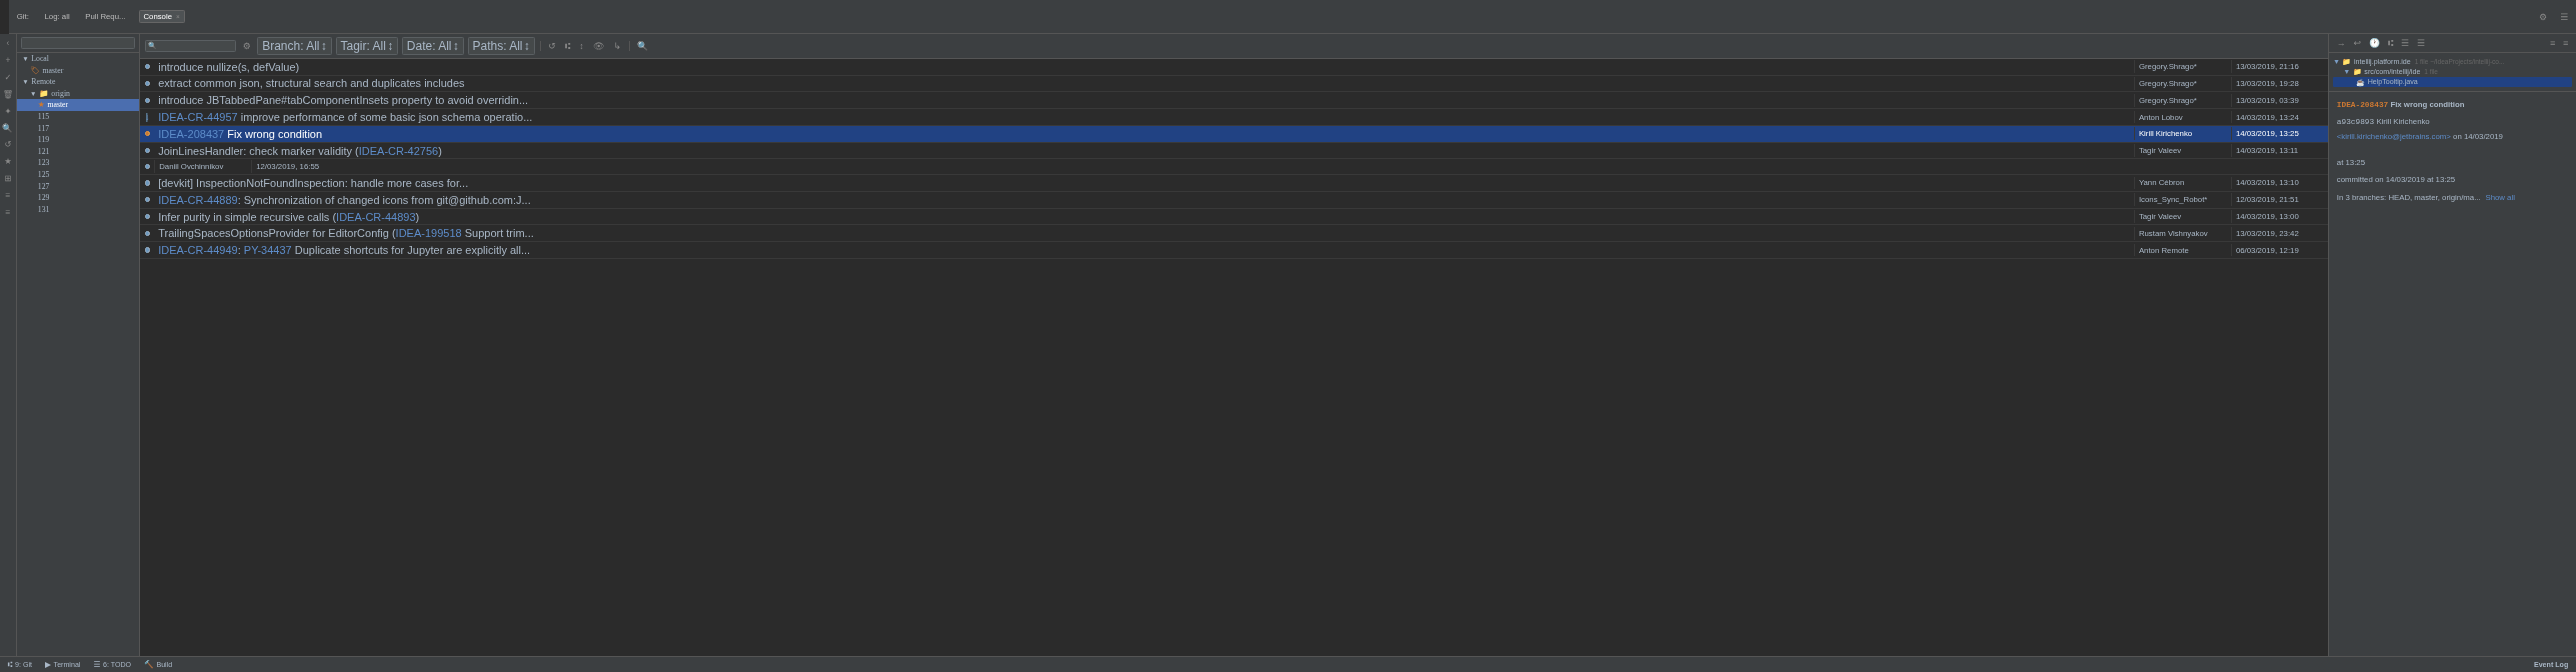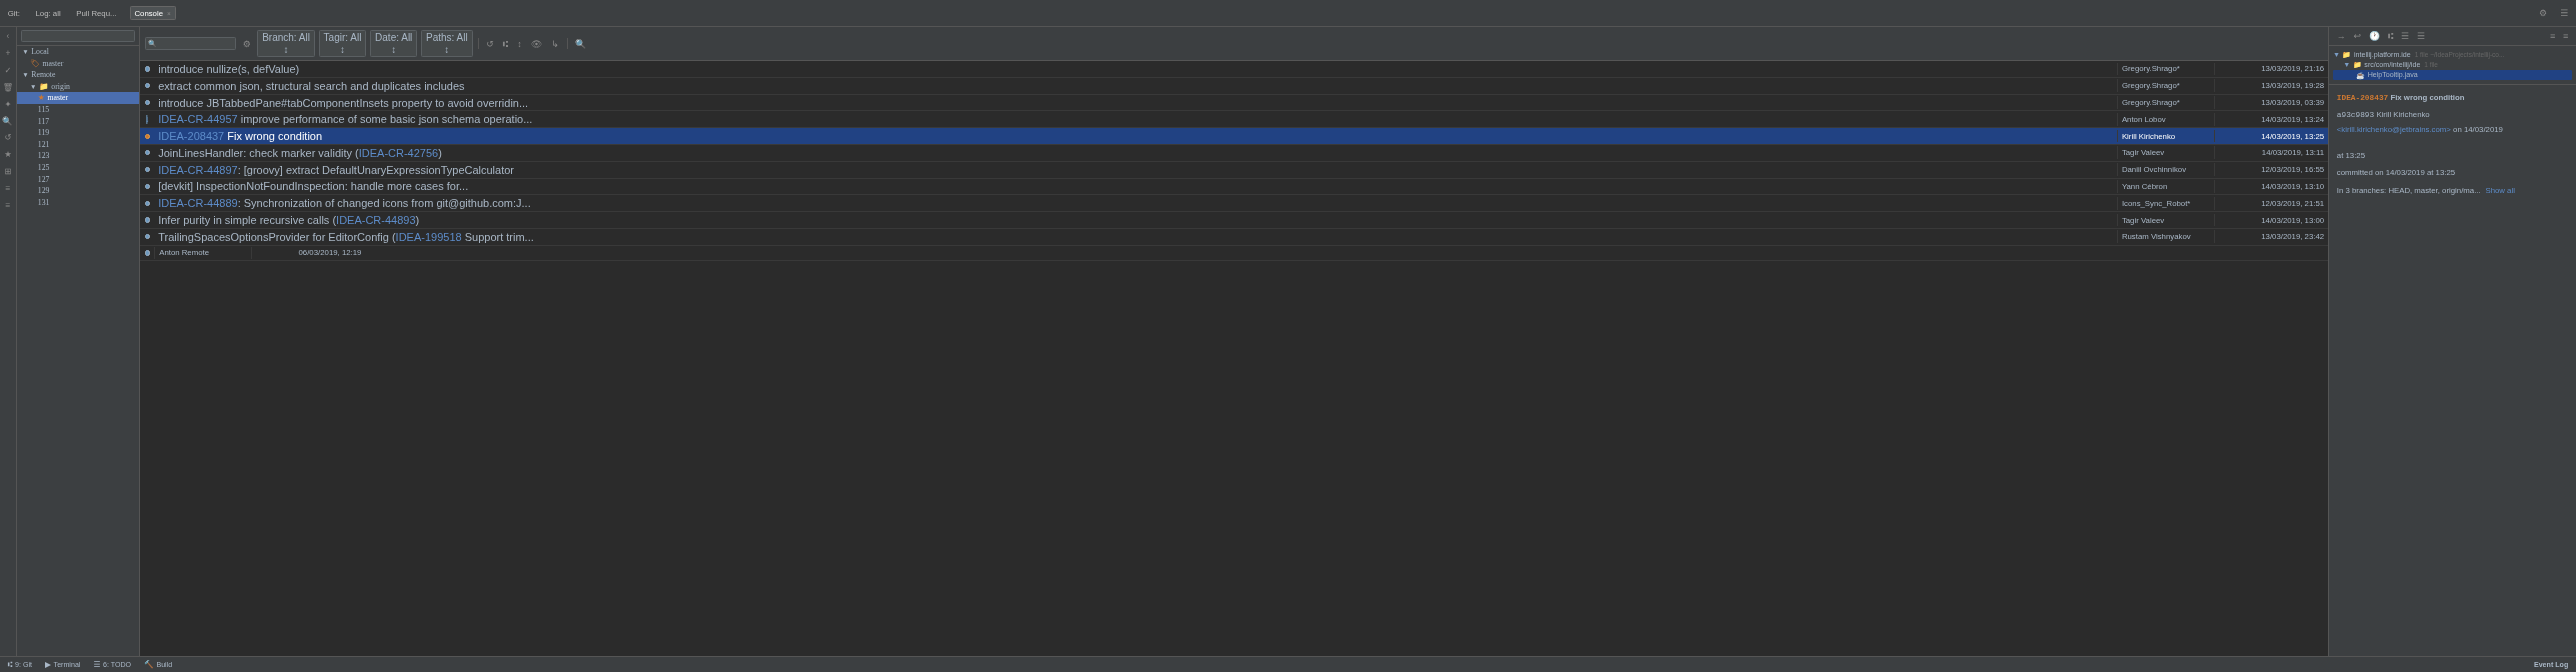--- a/index.html
+++ b/index.html
@@ -14,23 +14,24 @@
       overflow: hidden;
     }
 
     
     .menu-bar {
       display: flex;
       align-items: center;
       background: #3c3f41;
       border-bottom: 0.6px solid #555;
       padding: 0 5.2px;
-      height: 27px;
+      height: 34px;
       flex-shrink: 0;
       gap: 10.4px;
+      margin-left: 9px;
     }
     .menu-bar-item {
       color: #bbb;
       font-size: 7.8px;
       cursor: pointer;
       padding: 1.3px 2.6px;
     }
     .menu-bar-tab {
       display: flex;
       align-items: center;
@@ -170,28 +171,27 @@
       font-size: 7.1px;
       padding: 1.3px 3.9px;
       width: 91px;
       outline: none;
     }
     .filter-btn {
       background: #45494a;
       border: 0.6px solid #5a5f62;
       border-radius: 1.3px;
       color: #a9b7c6;
-      font-size: 10px;
+      font-size: 12px;
       padding: 1.3px 3.9px;
       cursor: pointer;
       display: flex;
       align-items: center;
       gap: 1.3px;
       white-space: nowrap;
-      flex-direction: column;
     }
     .toolbar-icon-btn {
       background: none;
       border: none;
       color: #888;
       cursor: pointer;
       font-size: 9px;
       padding: 1.3px 2.6px;
       border-radius: 1.3px;
     }
@@ -241,27 +241,26 @@
       flex-shrink: 0;
       padding: 1.9px 3.9px;
       font-size: 7.8px;
       color: #a9b7c6;
       overflow: hidden;
       text-overflow: ellipsis;
       white-space: nowrap;
       border-left: 0.6px solid #393939;
     }
     .commit-date {
-      width: 114px;
+      width: 97px;
       flex-shrink: 0;
       padding: 1.9px 3.9px;
       font-size: 7.8px;
       color: #a9b7c6;
       border-left: 0.6px solid #393939;
-      text-align: right;
     }
 
     
     .right-panel {
       width: 247px;
       background: #3c3f41;
       display: flex;
       flex-direction: column;
       flex-shrink: 0;
       overflow: hidden;
@@ -571,23 +570,20 @@
         </div>
         <div class="commit-author">Tagir Valeev</div>
         <div class="commit-date">14/03/2019, 13:11</div>
       </div>
 
       <div class="commit-row">
         <div class="commit-graph-col">
           <div class="v-line"></div>
           <div class="commit-dot"></div>
         </div>
-        <div class="commit-message">
-          <span class="link">IDEA-CR-44897</span>: [groovy] extract DefaultUnaryExpressionTypeCalculator
-        </div>
         <div class="commit-author">Daniil Ovchinnikov</div>
         <div class="commit-date">12/03/2019, 16:55</div>
       </div>
 
       <div class="commit-row">
         <div class="commit-graph-col">
           <div class="v-line"></div>
           <div class="commit-dot"></div>
         </div>
         <div class="commit-message">[devkit] InspectionNotFoundInspection: handle more cases for...</div>
@@ -628,20 +624,23 @@
           TrailingSpacesOptionsProvider for EditorConfig (<span class="link">IDEA-199518</span> Support trim...
         </div>
         <div class="commit-author">Rustam Vishnyakov</div>
         <div class="commit-date">13/03/2019, 23:42</div>
       </div>
 
       <div class="commit-row">
         <div class="commit-graph-col">
           <div class="v-line"></div>
           <div class="commit-dot"></div>
+        </div>
+        <div class="commit-message">
+          <span class="link">IDEA-CR-44949</span>: <span class="link">PY-34437</span> Duplicate shortcuts for Jupyter are explicitly all...
         </div>
         <div class="commit-author">Anton Remote</div>
         <div class="commit-date">06/03/2019, 12:19</div>
       </div>
 
     </div>
   </div>
 
   <div class="right-panel">
 

